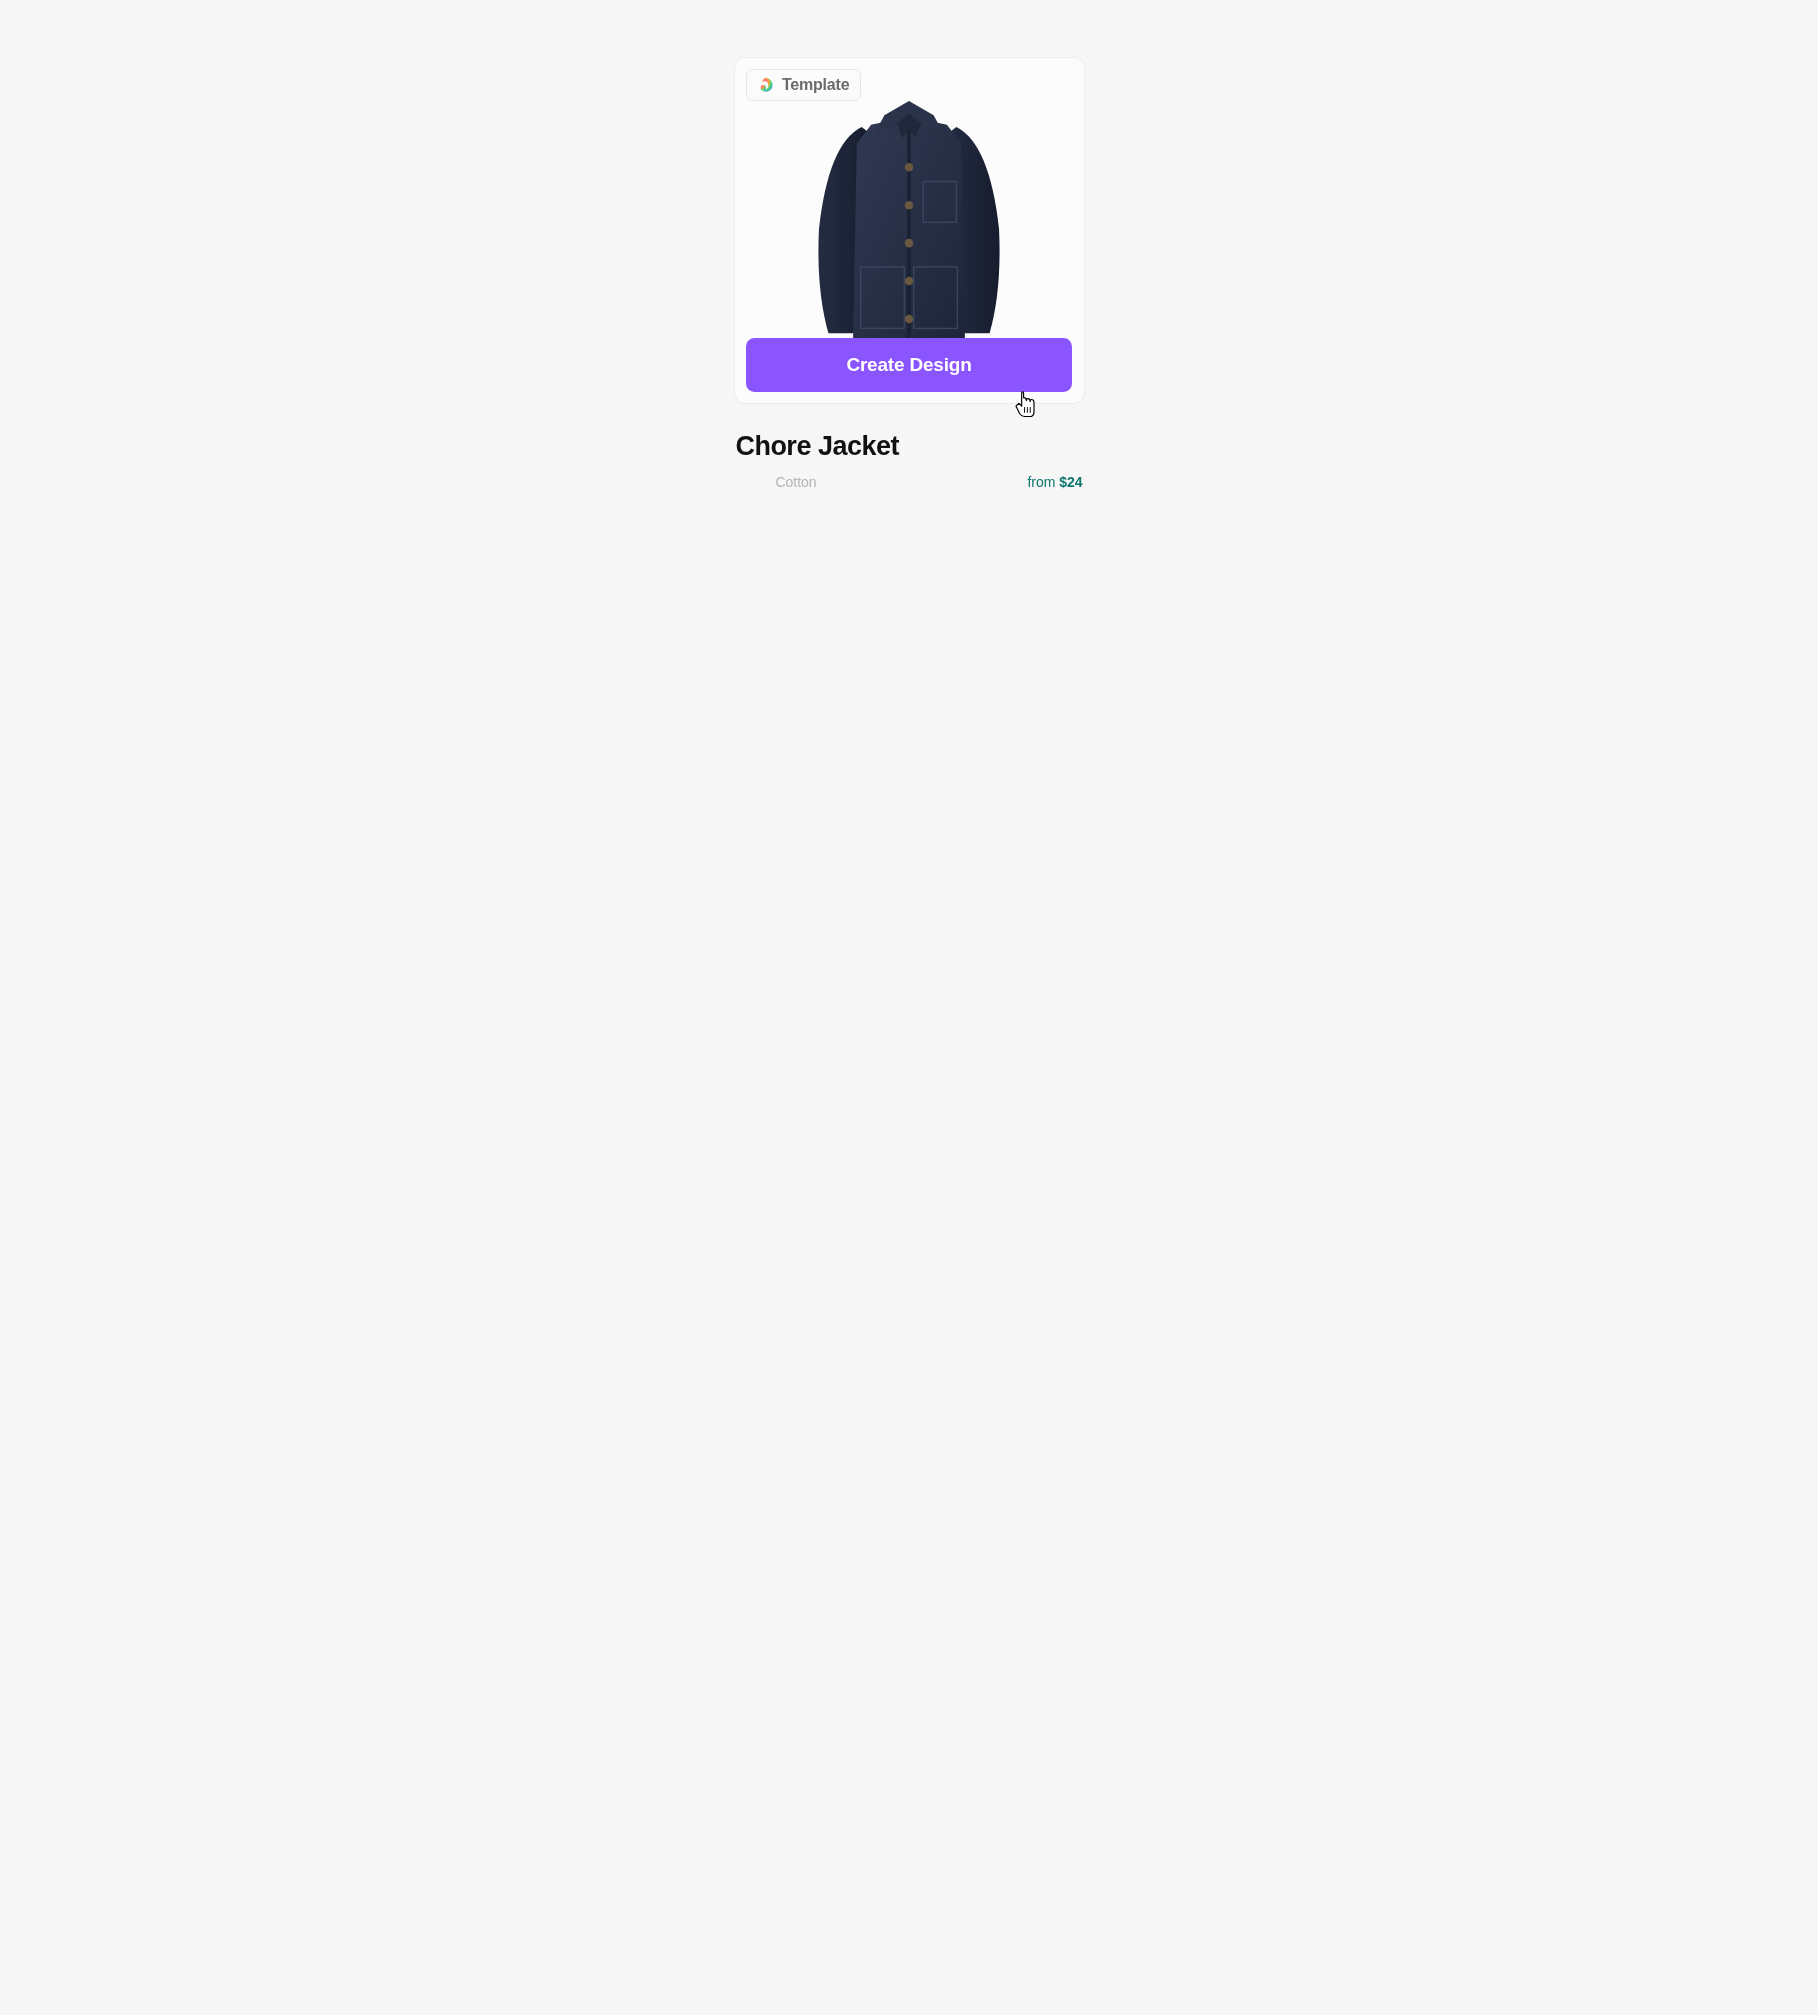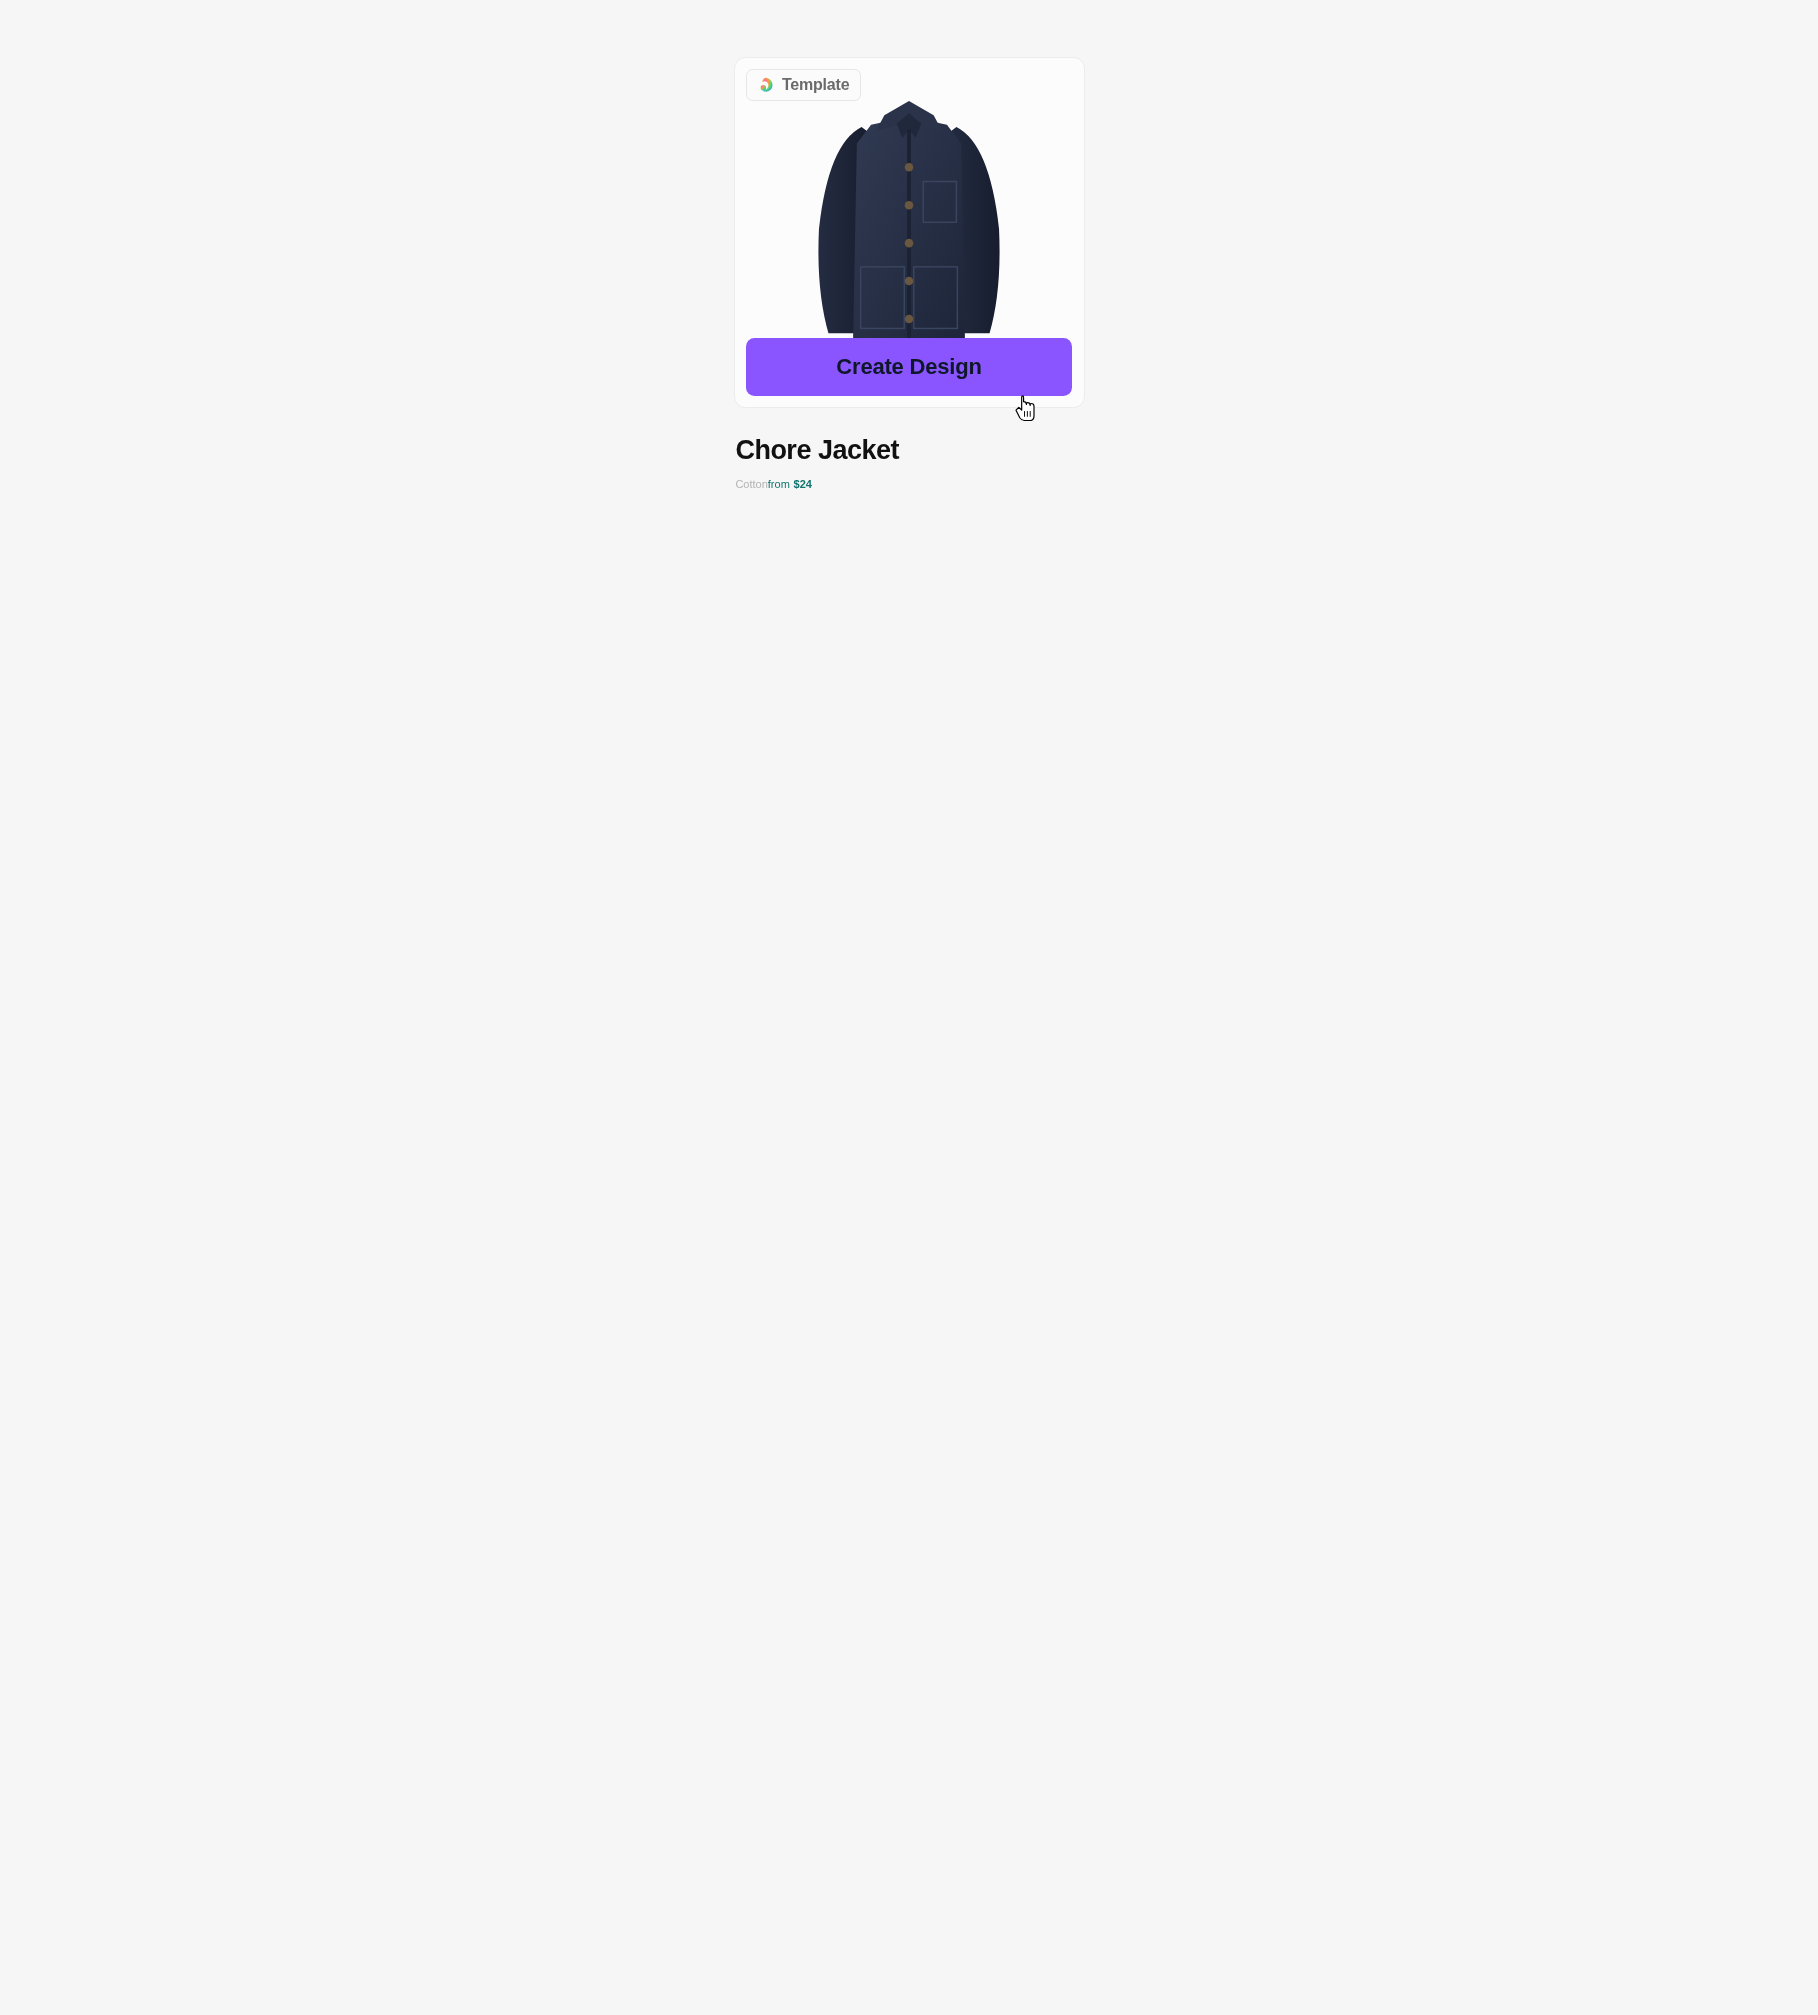--- a/index.html
+++ b/index.html
@@ -42,24 +42,24 @@
     display: flex;
     justify-content: center;
     align-items: flex-end;
     margin-top: -9.5px;
     margin-bottom: -9.5px;
   }
   .jacket { width: 218px; height: auto; display: block; }
   .cta {
     width: 100%;
     background: #8a55ff;
-    color: #0f172a;
+    color: #ffffff;
     border: none;
     border-radius: 8.5px;
-    font-size: 22px;
+    font-size: 19px;
     font-weight: 600;
     letter-spacing: -0.2px;
     padding: 16px 0;
     cursor: pointer;
     position: relative;
     z-index: 2;
   }
   .cursor {
     position: absolute;
     right: 47px;
@@ -74,22 +74,24 @@
   }
   .title {
     font-size: 27px;
     font-weight: 700;
     letter-spacing: -0.5px;
     color: #111;
   }
   .row2 {
     margin-top: 12.3px;
     display: flex;
+    justify-content: space-between;
     align-items: baseline;
-    font-size: 11px;
+    font-size: 14px;
+    margin-left: 40px;
   }
   .material { color: #b3b3b3; font-weight: 400; }
   .price-wrap { color: #0f766e; }
   .price-from { font-weight: 400; margin-right: 3.8px; }
   .price-val { font-weight: 700; }
 </style>
 </head>
 <body>
 
 <div class="card-wrap">

